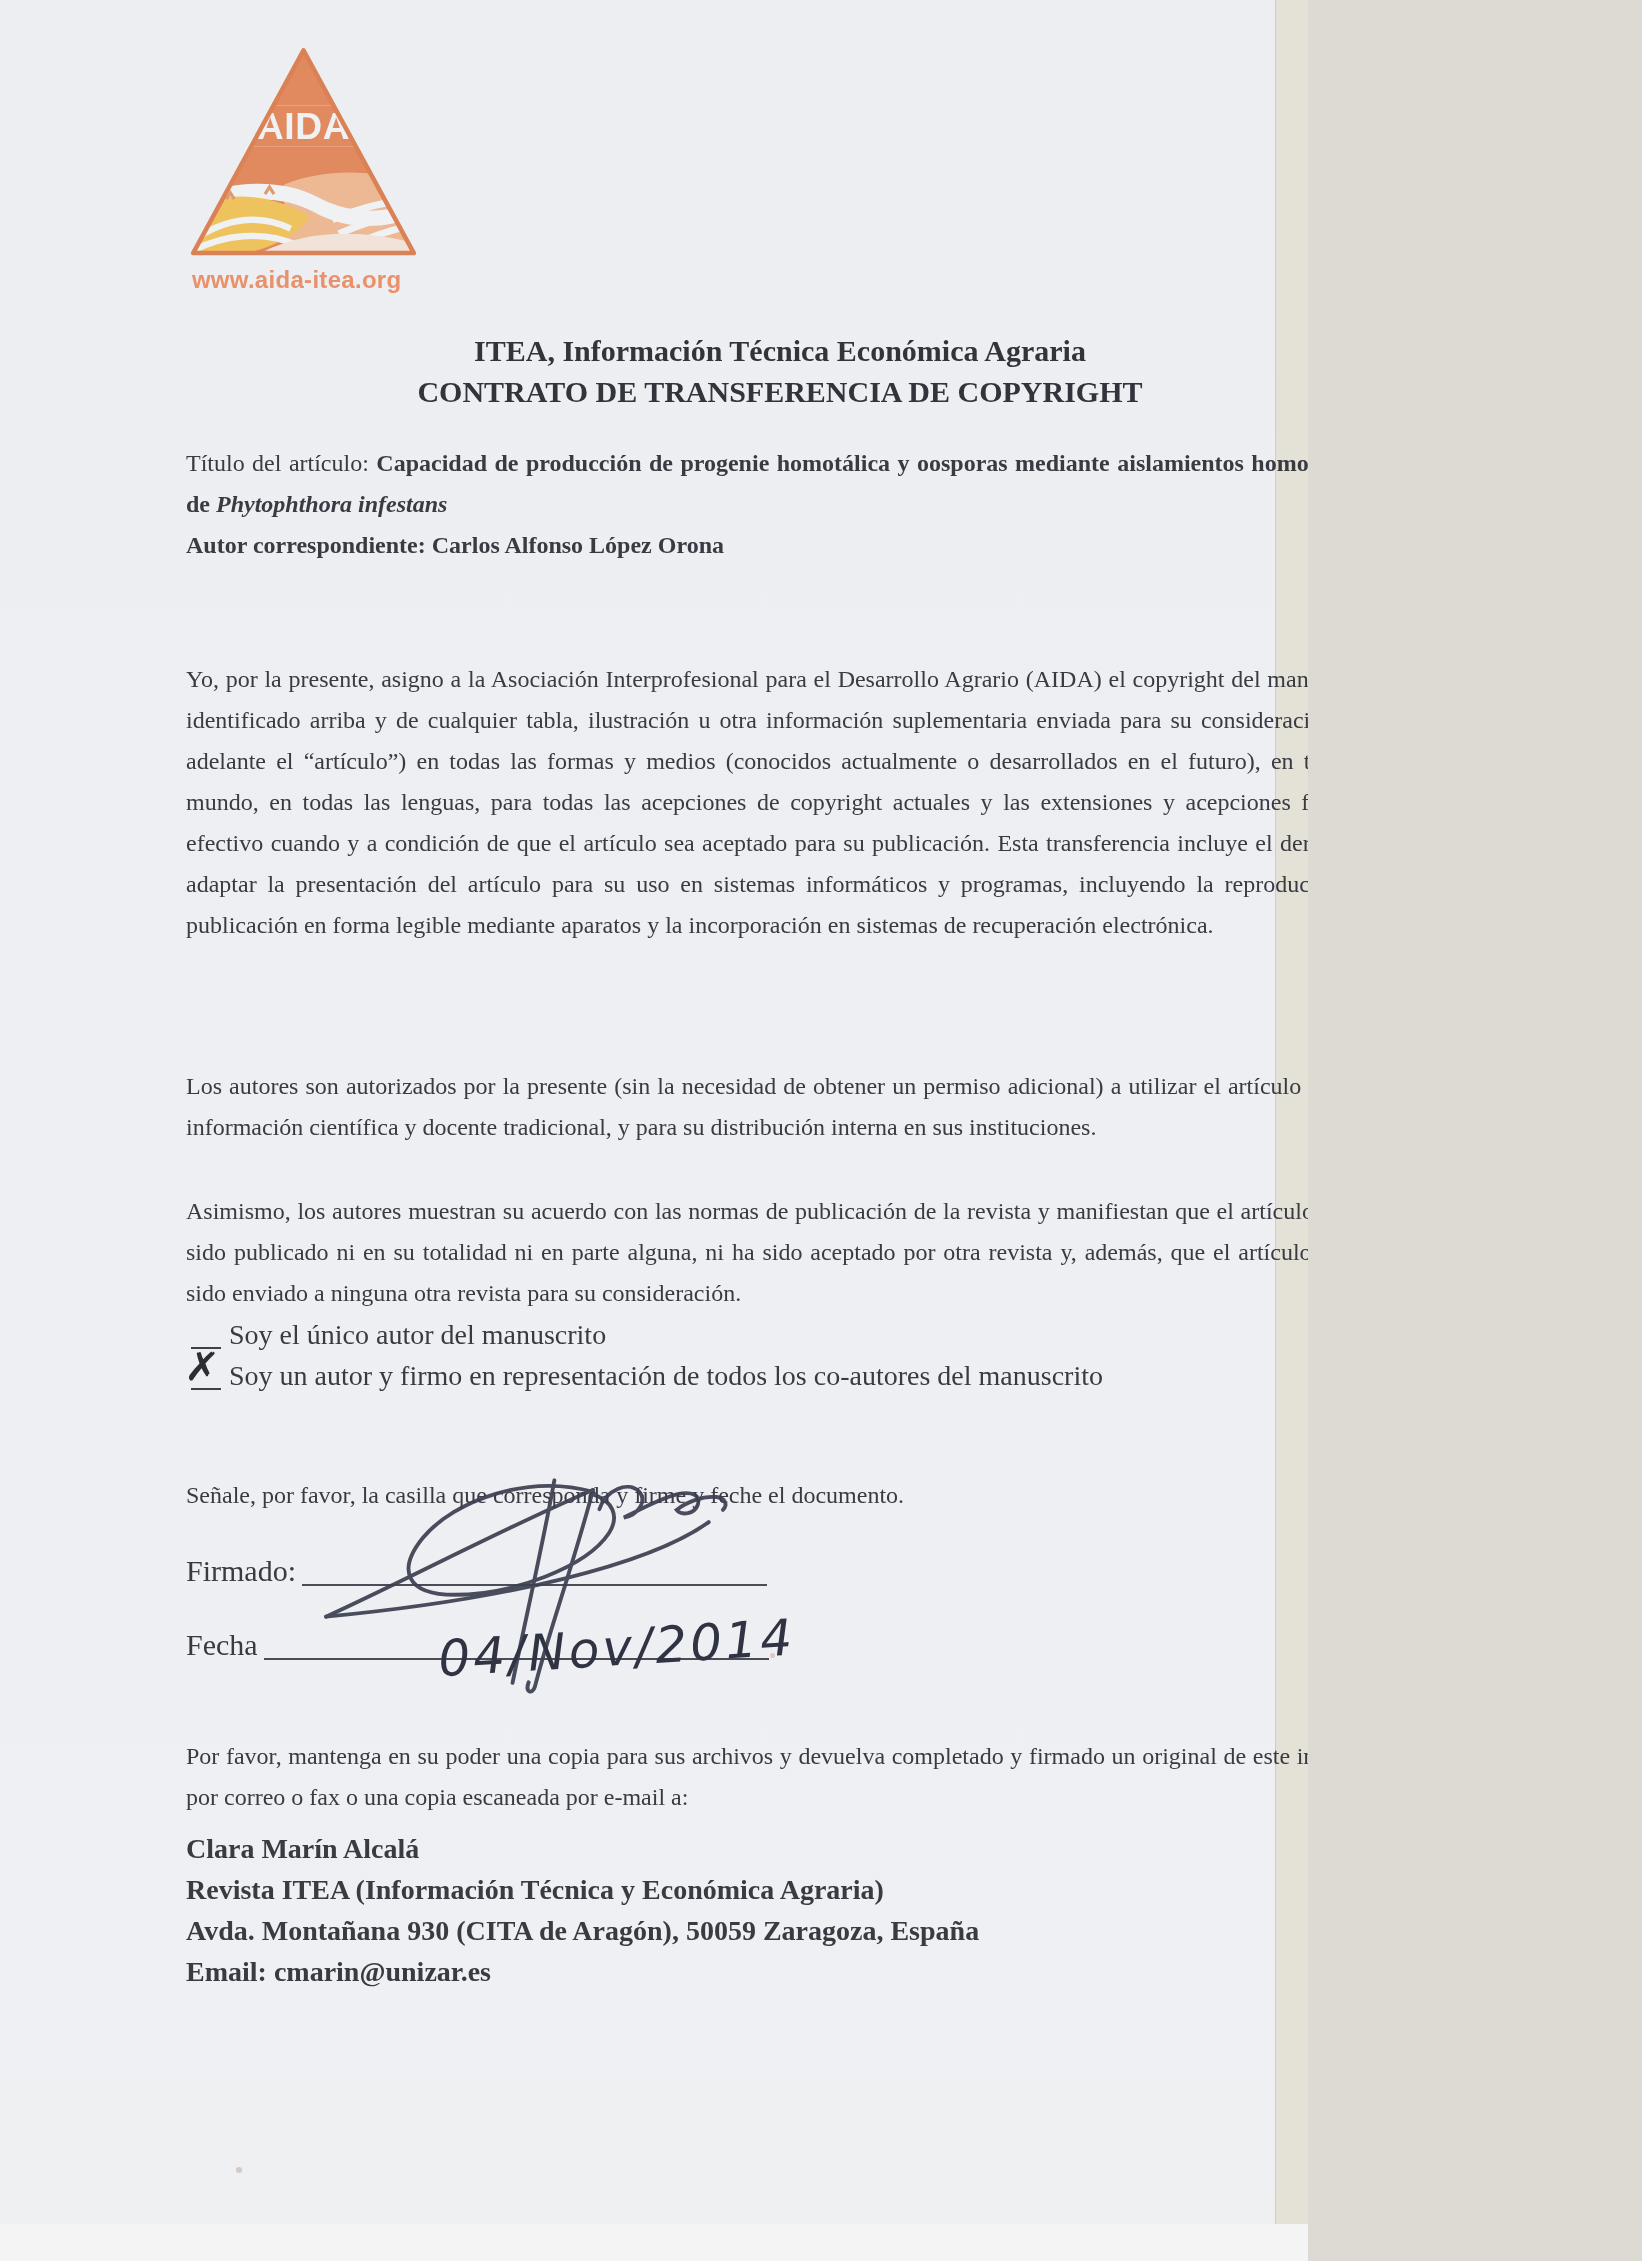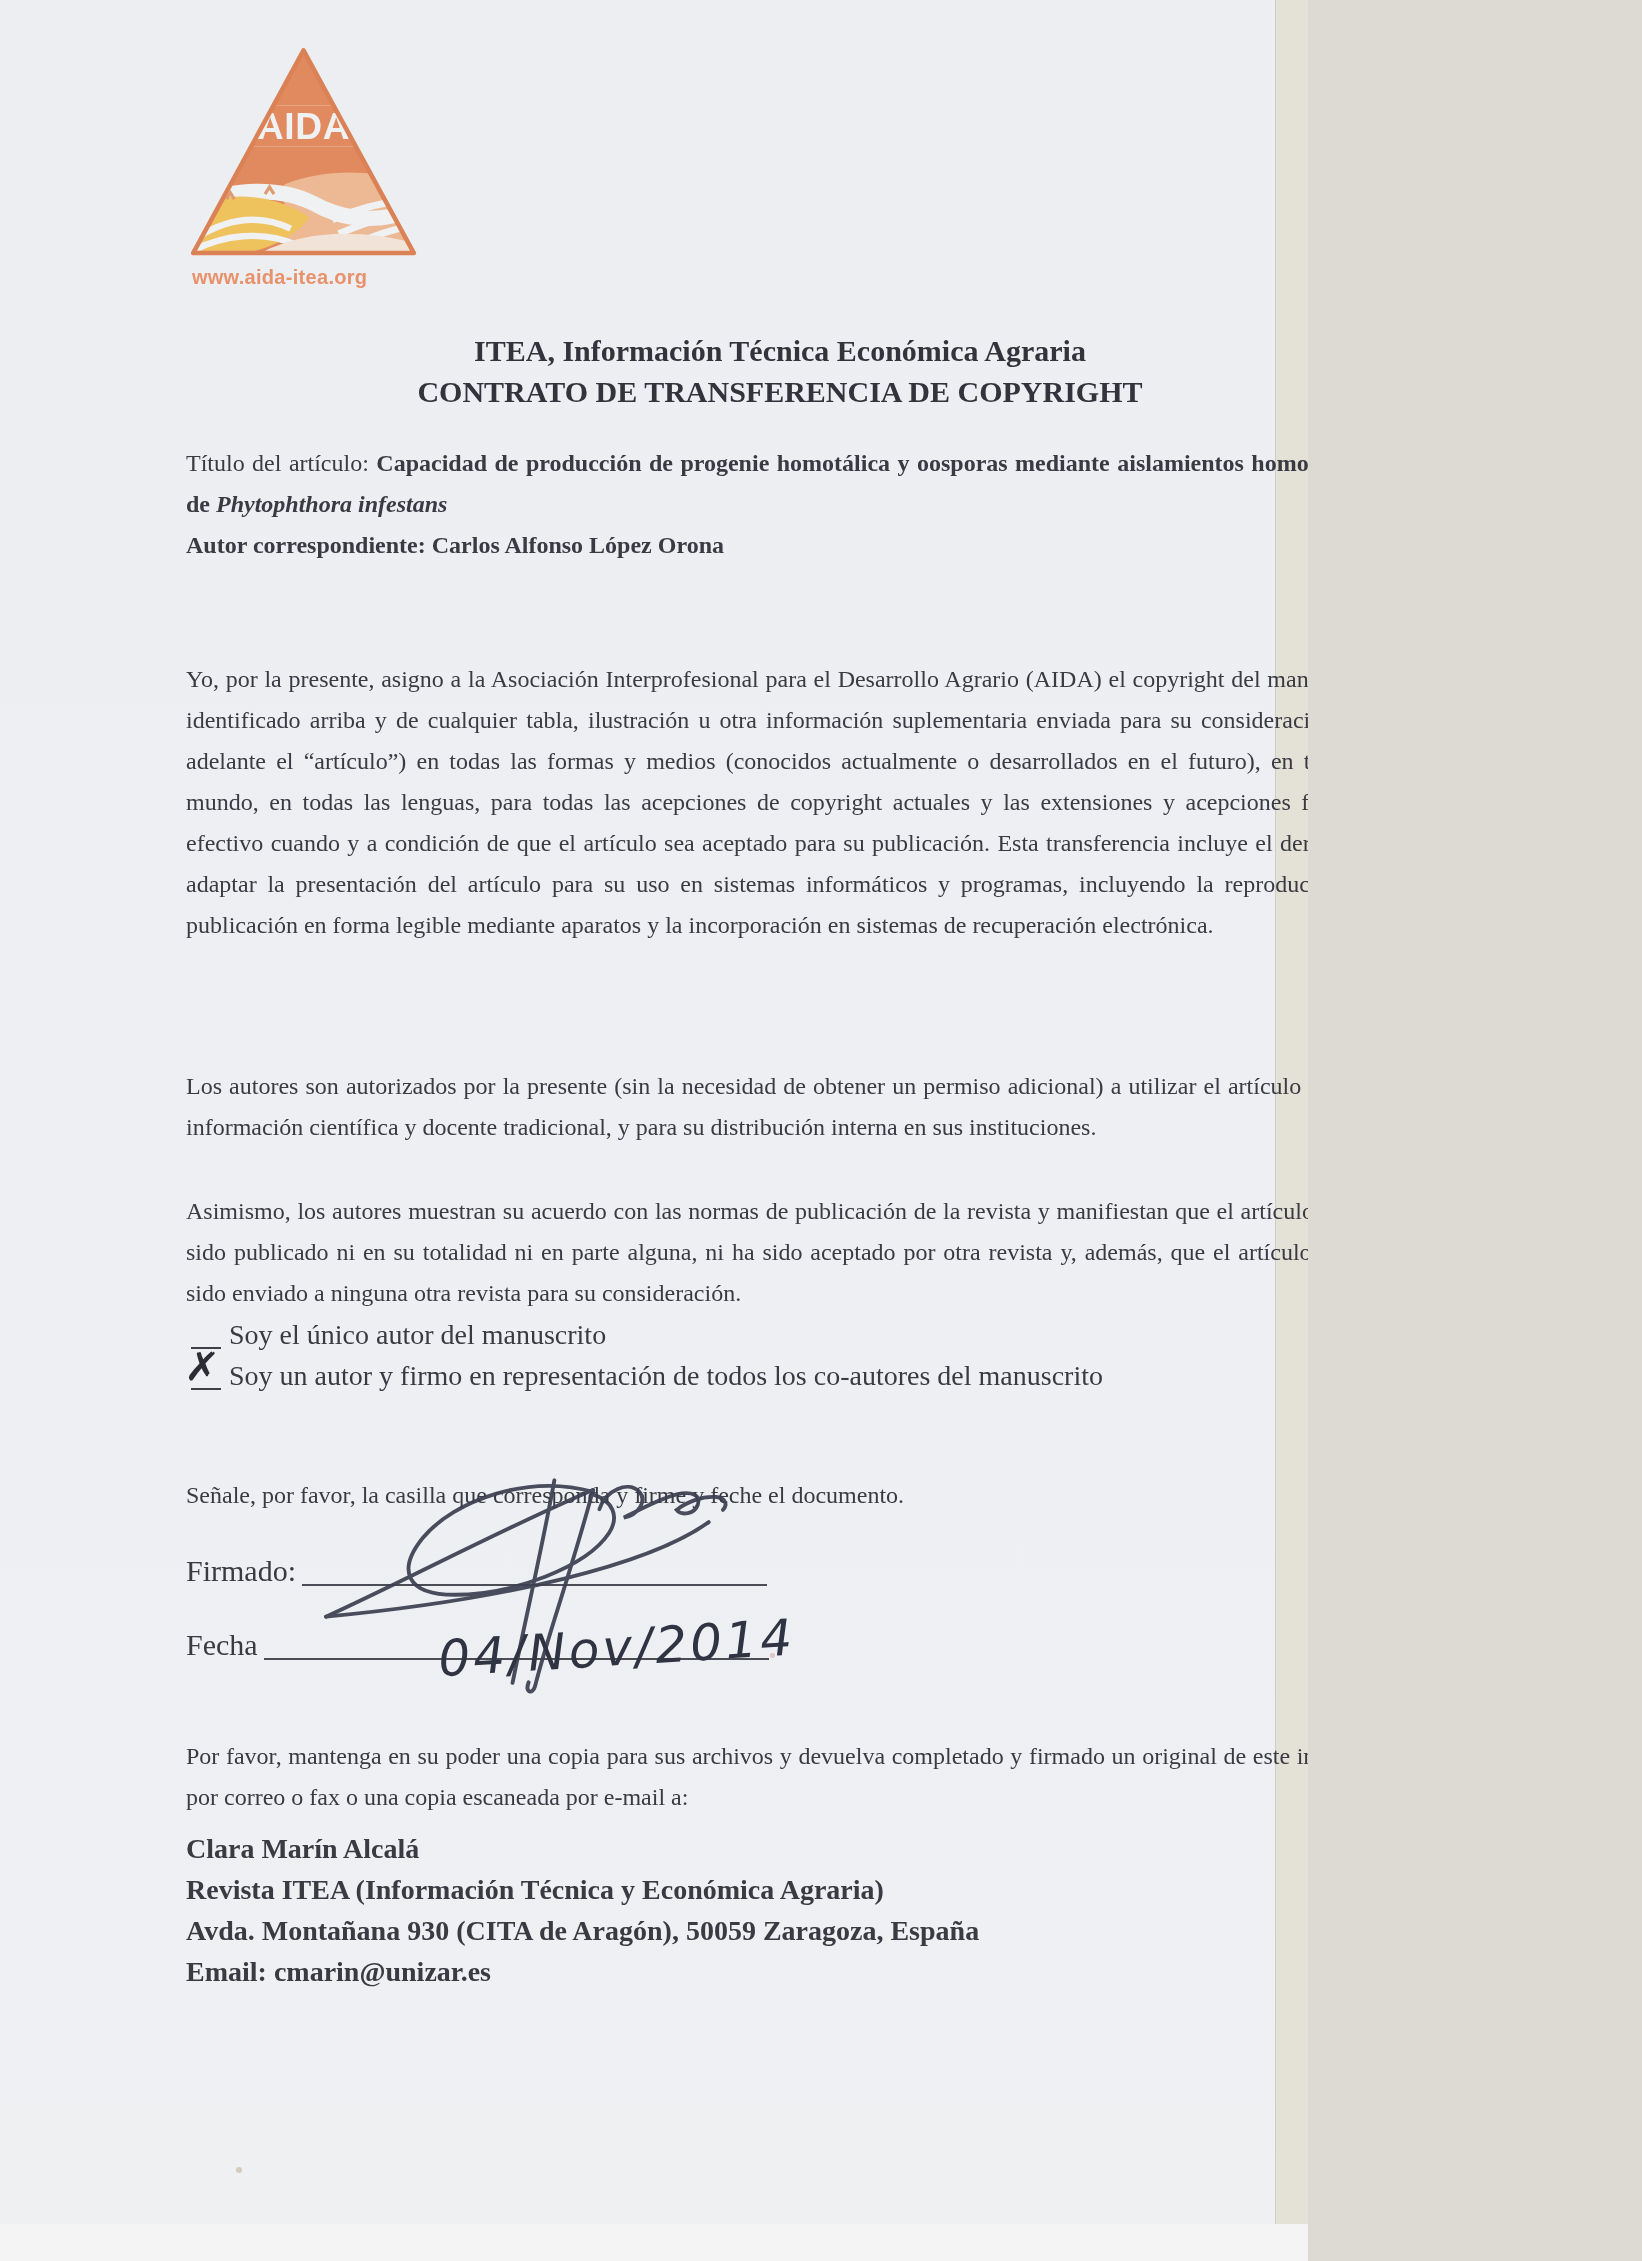--- a/index.html
+++ b/index.html
@@ -16,21 +16,21 @@
   .sp1{left:1567px;top:37px;width:11.6px;height:14px;background:#b39467;opacity:.55;}
   .sp2{left:1572px;top:102px;width:5.8px;height:5.8px;background:#c4b194;opacity:.4;}
   .sp3{left:236px;top:2167px;width:6.4px;height:5.8px;background:#b5a083;opacity:.45;}
   .sp4{left:770px;top:1653px;width:4.5px;height:4.5px;background:#d89c96;opacity:.5;}
 
   
   .logo{position:absolute;left:188px;top:46px;width:232px;}
   .logo svg{display:block;width:231px;height:214px;}
   .logo-url{margin-top:6.4px;padding-left:3.9px;
     font-family:"Liberation Sans",sans-serif;font-weight:bold;
-    font-size:20px;color:#e8916b;letter-spacing:0.3px;}
+    font-size:24px;color:#e8916b;letter-spacing:0.3px;}
 
   
   .col{position:absolute;left:186px;width:1188px;}
   .body-text{font-size:24px;line-height:41px;text-align:justify;color:#3a3a42;}
   .header{top:330px;text-align:center;font-weight:bold;font-size:30px;
     line-height:41px;color:#33333b;}
   .meta{top:443px;}
   .meta .bold{font-weight:bold;}
   .meta .italic{font-style:italic;}
   .p1{top:635px;}

